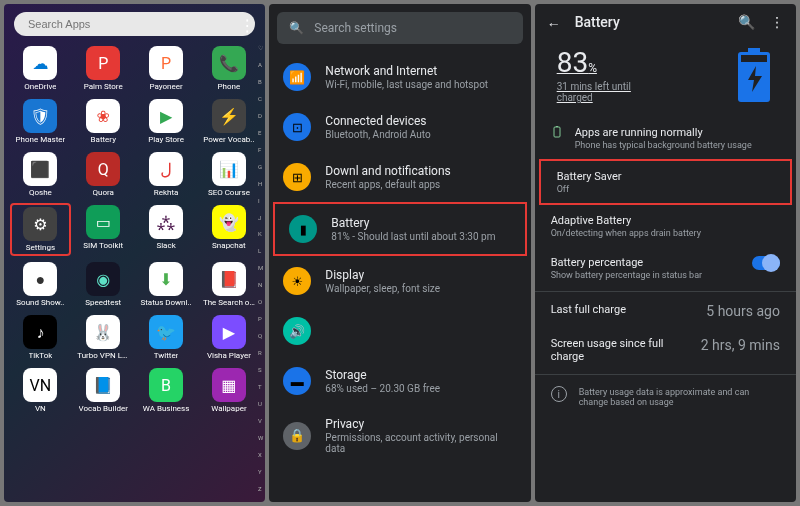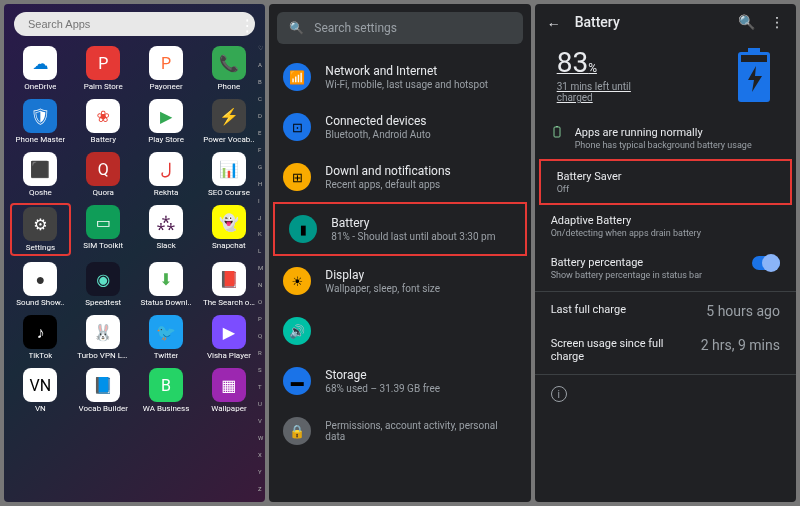--- a/index.html
+++ b/index.html
@@ -247,26 +247,27 @@
           <div class="settings-sub">Wallpaper, sleep, font size</div>
         </div>
       </div>
       <div class="settings-item">
         <div class="settings-icon" style="background:#00bfa5">🔊</div>
       </div>
       <div class="settings-item">
         <div class="settings-icon" style="background:#1a73e8">▬</div>
         <div class="settings-text">
           <div class="settings-title">Storage</div>
-          <div class="settings-sub">68% used – 31.39 GB free</div>
+          <div class="settings-sub">68% used – 20.30 GB free</div>
         </div>
       </div>
       <div class="settings-item">
         <div class="settings-icon" style="background:#5f6368">🔒</div>
         <div class="settings-text">
+          <div class="settings-title">Privacy</div>
           <div class="settings-sub">Permissions, account activity, personal data</div>
         </div>
       </div>
     </div>
 </div>
 
 <div class="panel p3">
   <div class="p3-header">
     <span class="icn">←</span>
     <span class="title">Battery</span>
@@ -324,15 +325,18 @@
     </div>
     <div class="p3-item">
       <div class="txt">
           <div class="t">Screen usage since full charge</div>
         </div>
       <div class="right">2 hrs, 9 mins</div>
     </div>
     <div class="divider"></div>
     <div class="p3-item">
       <div class="info-icn">i</div>
+      <div class="txt">
+          <div class="s">Battery usage data is approximate and can change based on usage</div>
+        </div>
     </div>
   </div>
 </div>
 
 </body></html>

